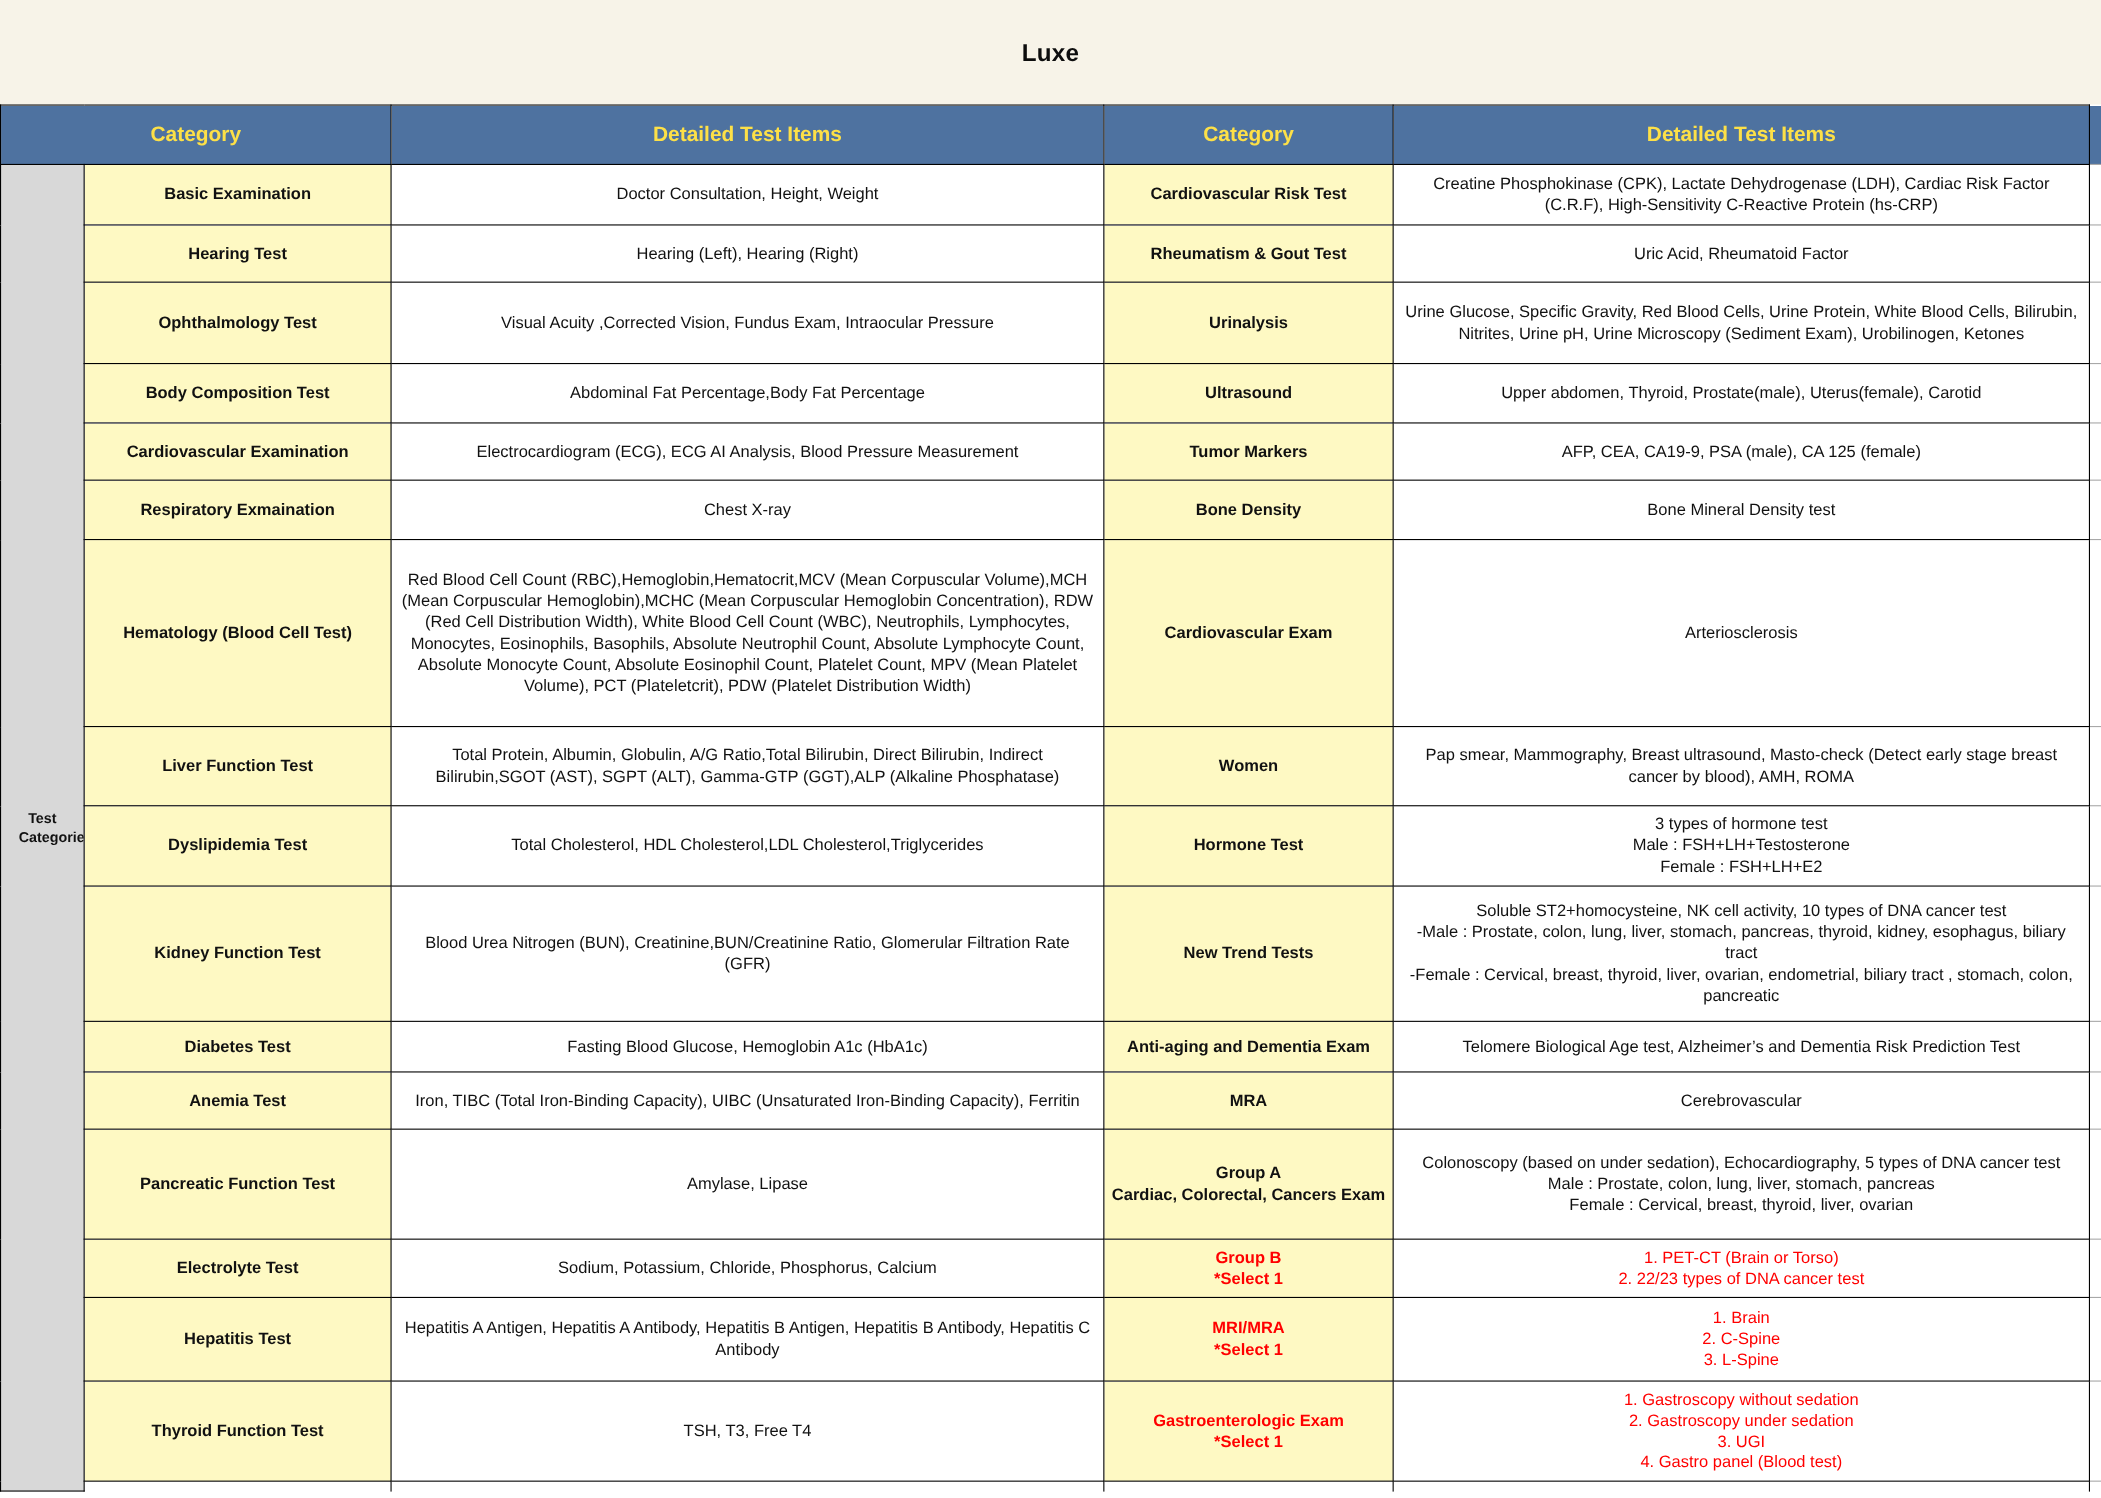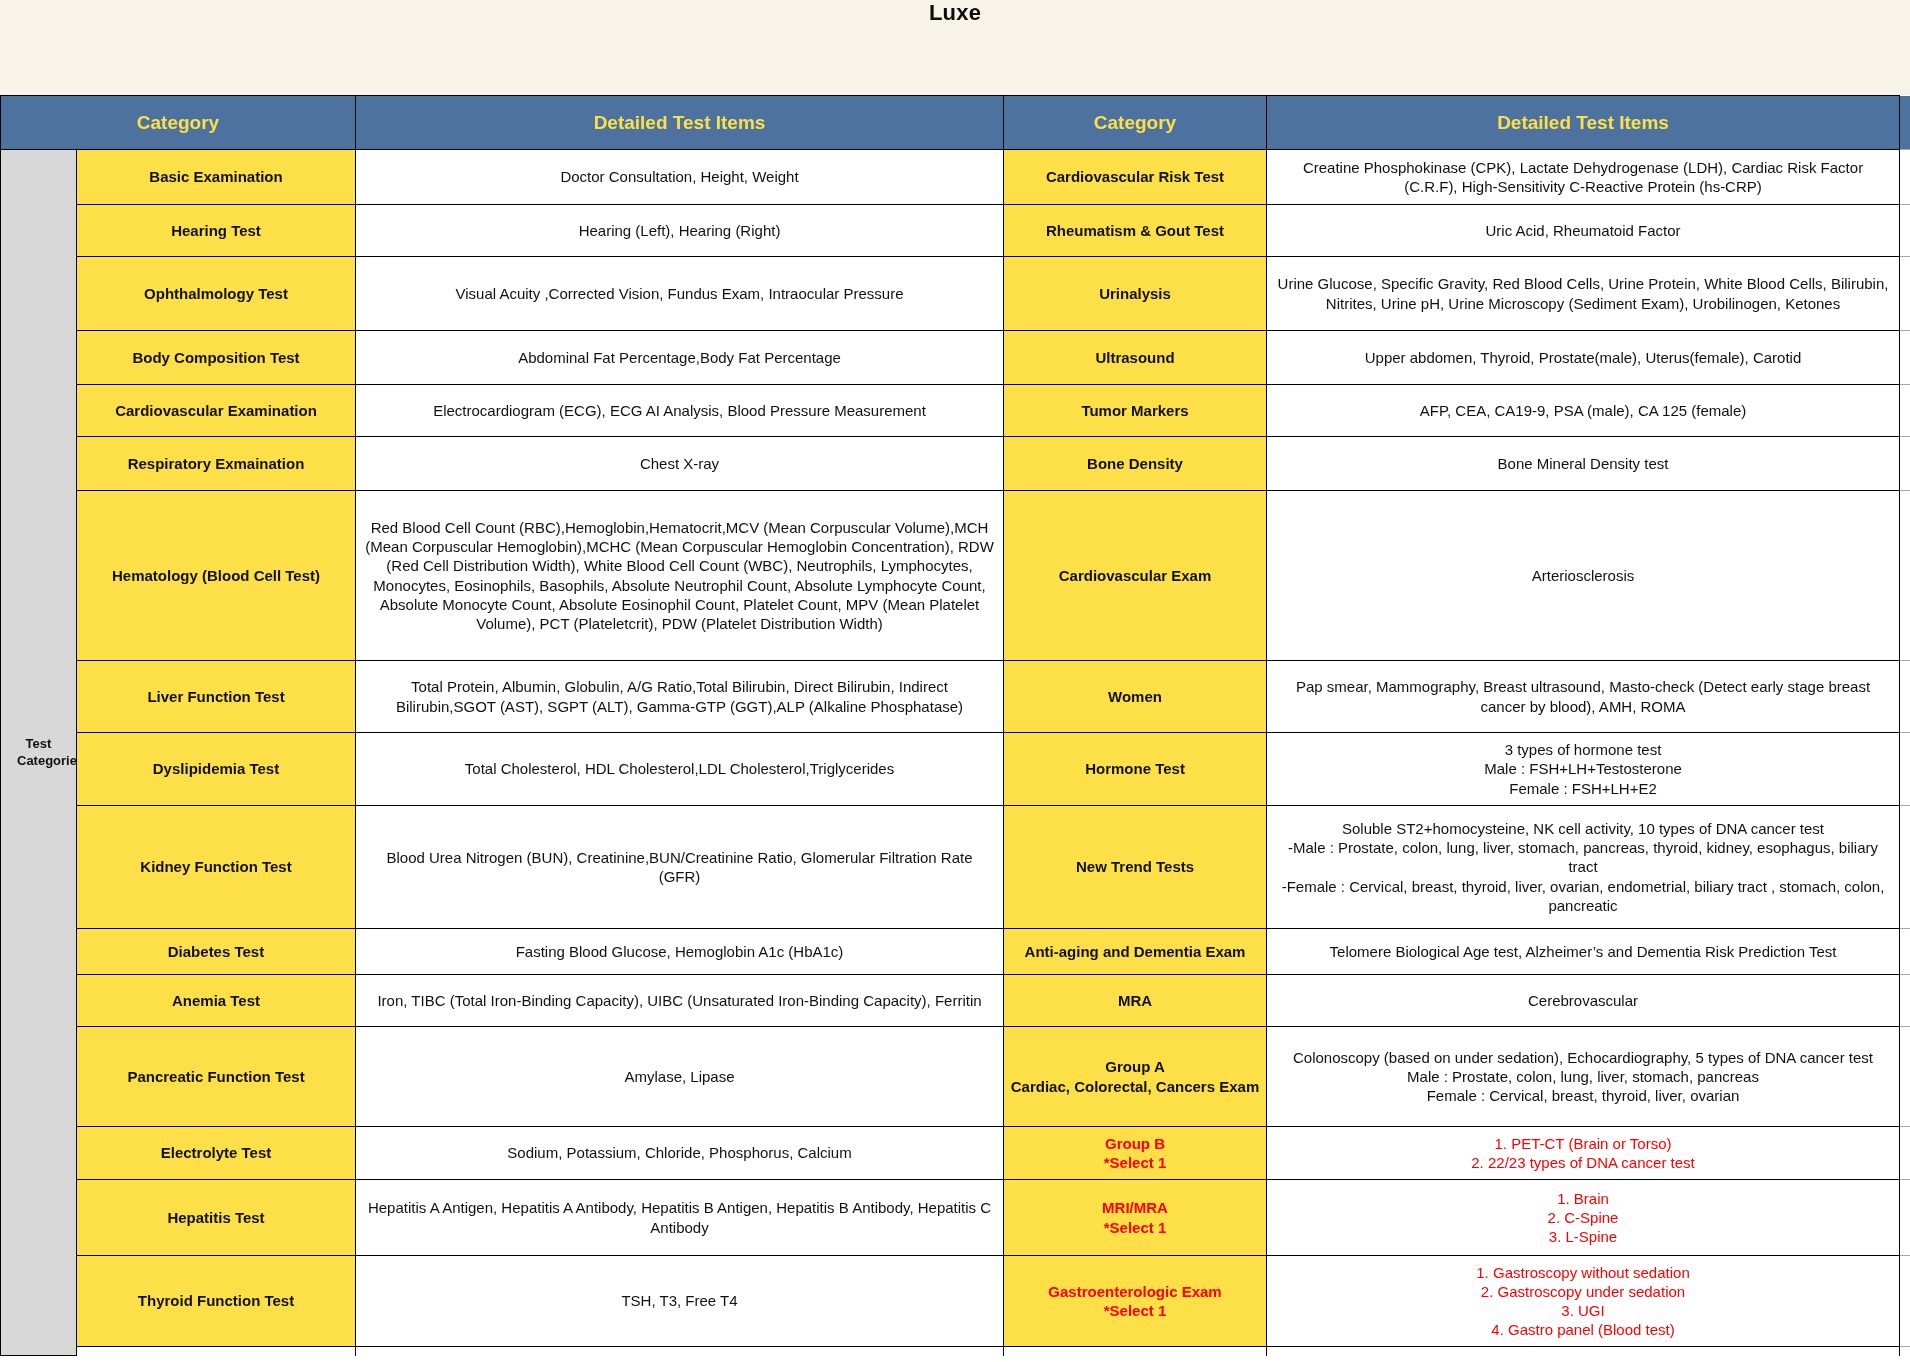--- a/index.html
+++ b/index.html
@@ -3,38 +3,38 @@
 <meta charset="utf-8">
 <style>
   html,body { margin:0; padding:0; }
   body {
     width:1910px; height:1362px; background:#ffffff;
     font-family:"Liberation Sans", sans-serif; color:#111;
     overflow:hidden;
   }
   .title-band {
     height:95px; background:#f7f3e8;
-    display:flex; align-items:flex-start; justify-content:center;
+    display:flex; align-items:center; justify-content:center;
   }
   .page-title { font-size:22px; font-weight:bold; color:#0d0d0d; letter-spacing:0.2px; }
 
   table.test-table {
     border-collapse:collapse; table-layout:fixed;
     width:1910px;
   }
   .test-table th, .test-table td {
     border:1px solid #000; text-align:center; vertical-align:middle;
     overflow:hidden;
   }
   .test-table thead th {
     background:#4e72a0; color:#fde047; font-size:19px; font-weight:bold;
     height:53px; padding:0 4px;
   }
   td.cat {
-    background:#fde047; font-weight:bold; font-size:15px; line-height:1.28;
+    background:#fef9c3; font-weight:bold; font-size:15px; line-height:1.28;
     padding:1px 6px;
   }
   td.det {
     background:#fff; font-size:15px; line-height:1.27; padding:1px 8px;
   }
   td.side {
     background:#d8d8d8; font-weight:bold; font-size:13px; line-height:1.3;
     padding:1px 16px;
   }
   .red { color:#ff0000; }

